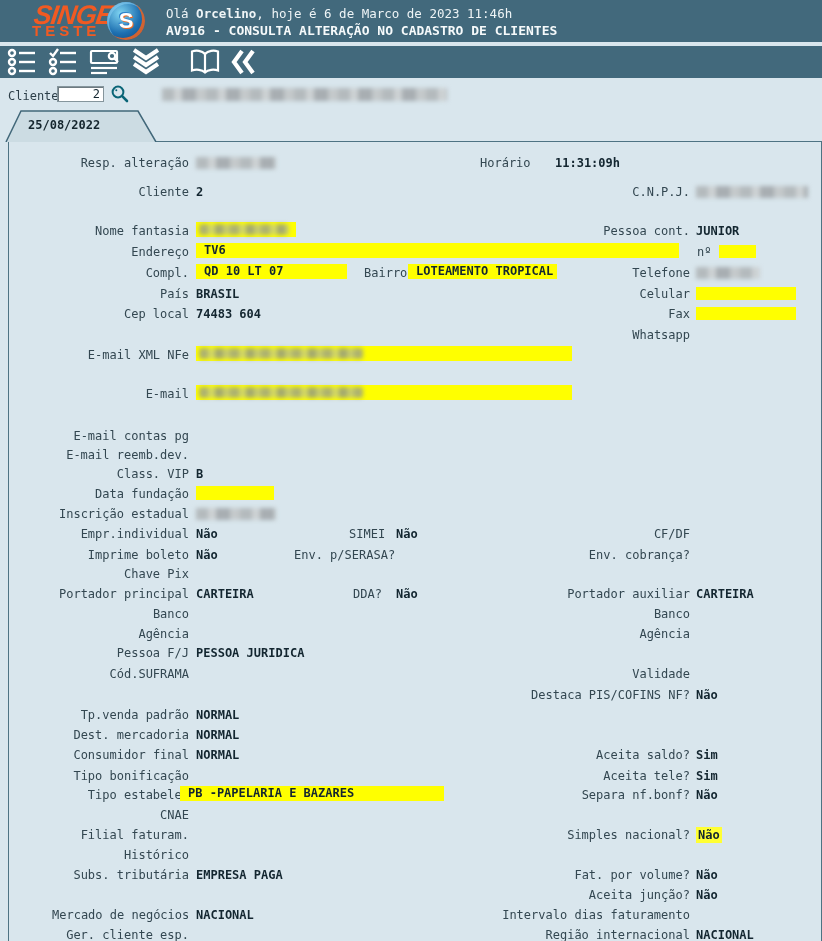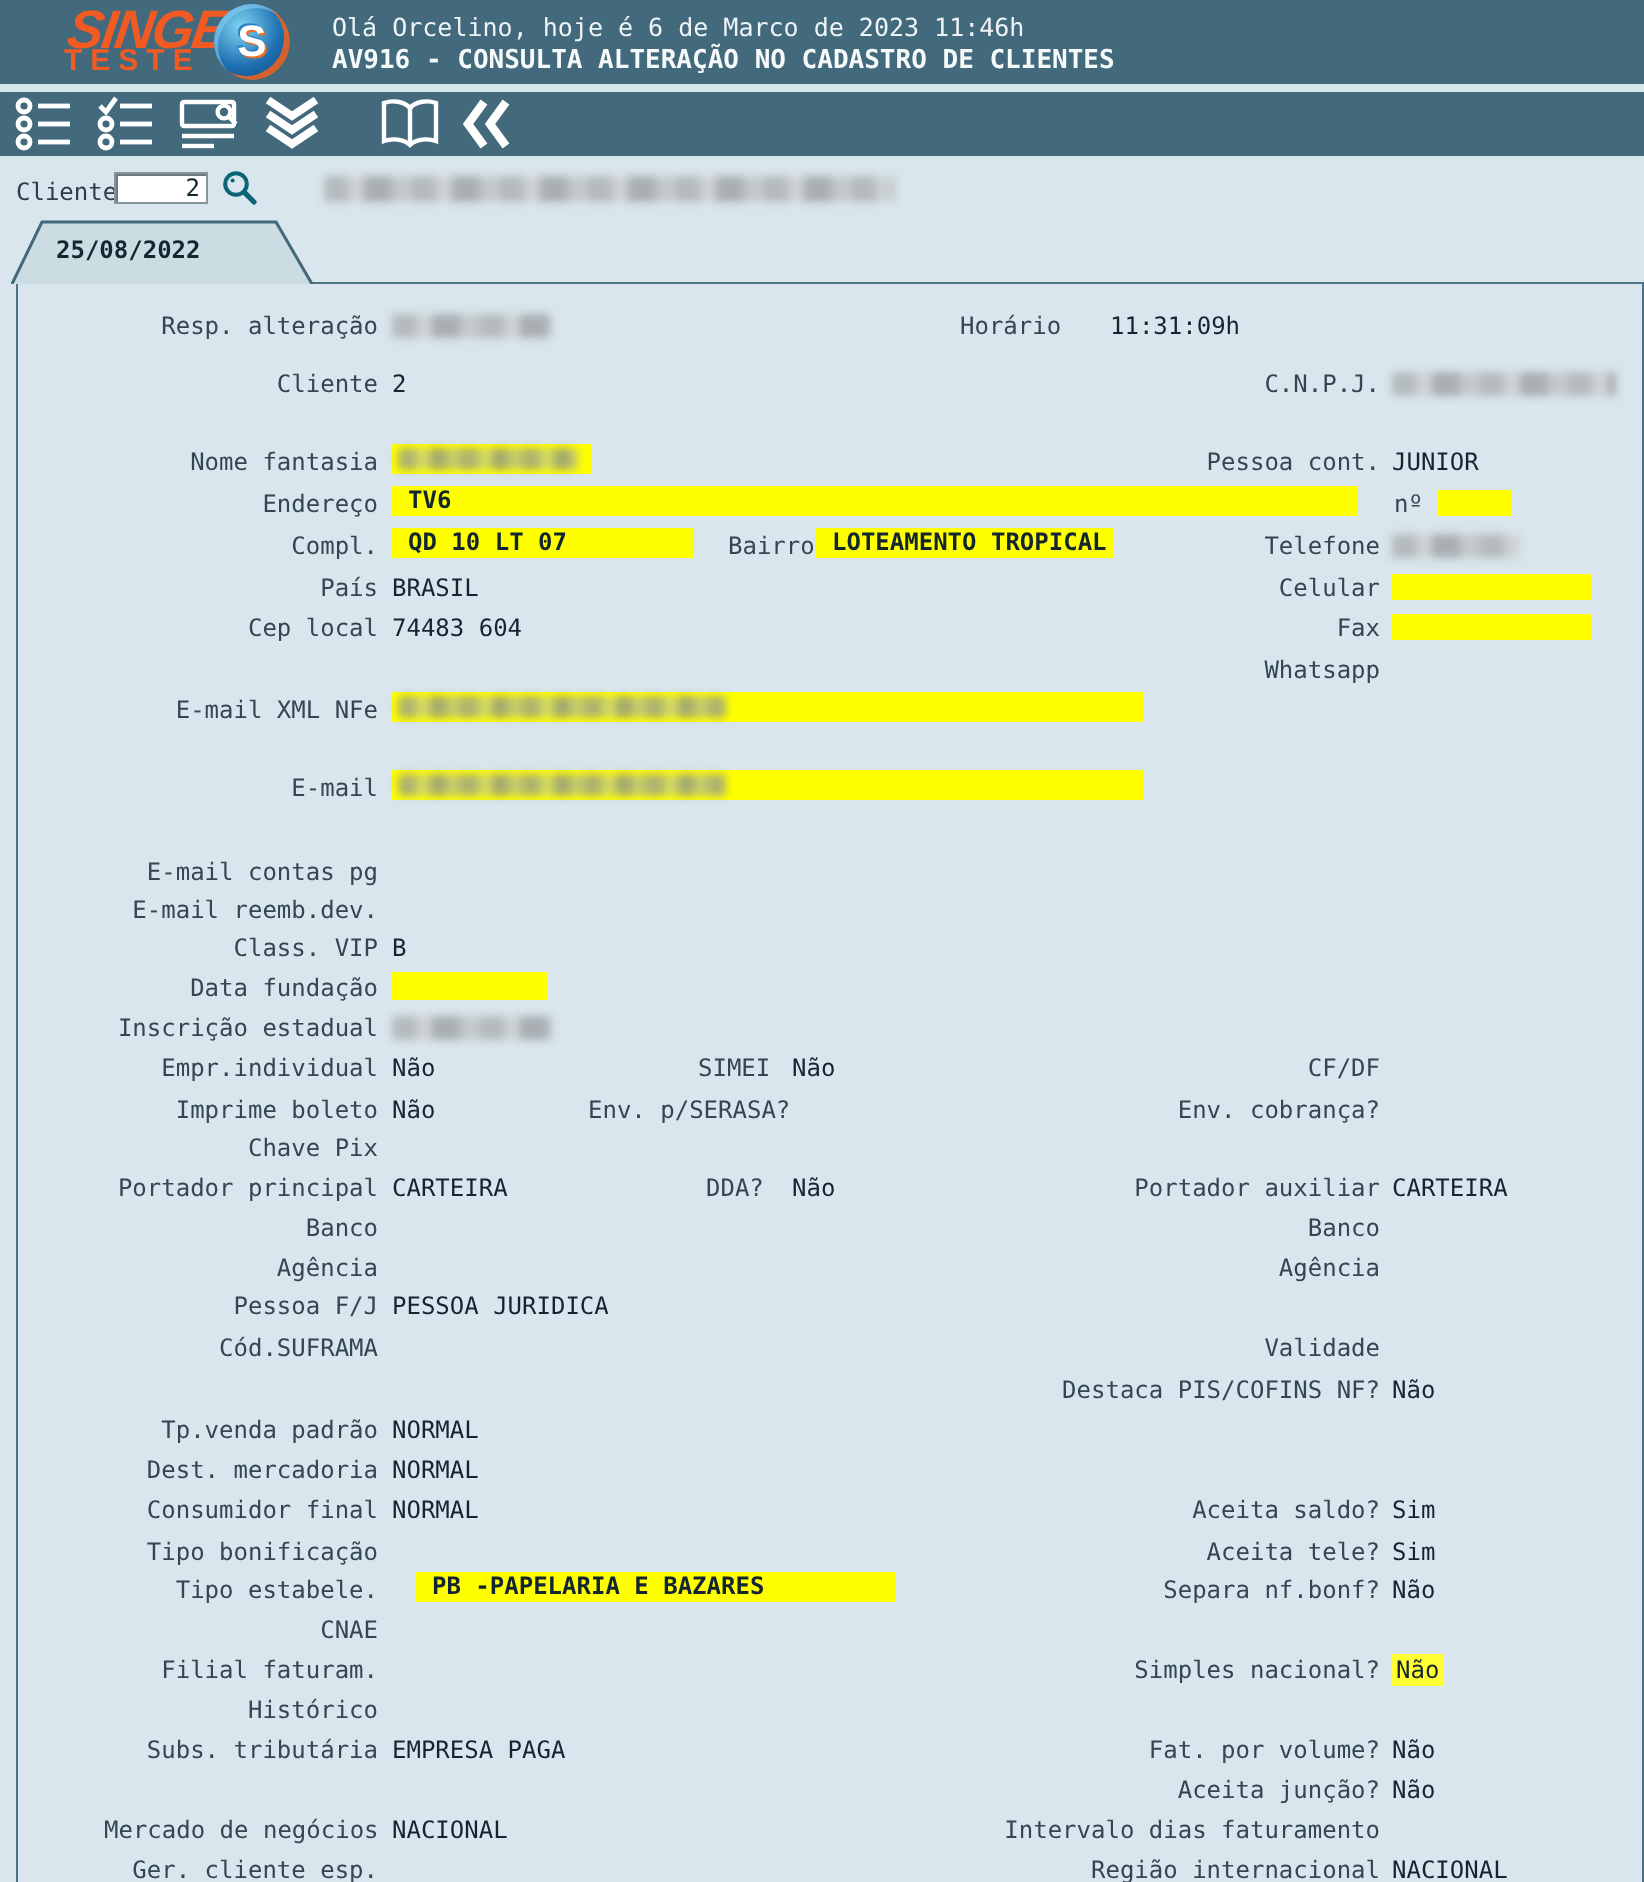--- a/index.html
+++ b/index.html
@@ -14,42 +14,42 @@
          transform:skewX(-8deg);}
   .logo2{position:absolute;left:32px;top:22px;font-family:"Liberation Sans",sans-serif;
          font-weight:bold;font-size:15px;letter-spacing:4px;color:#f15a22;}
   .badge{position:absolute;left:107px;top:2px;width:38px;height:38px;border-radius:50%;
          background:radial-gradient(circle at 35% 30%,#7fd4f2,#1d6fb0 55%,#0b3e74);
          box-shadow:inset -3px -2px 0 rgba(242,100,30,.85),inset 2px 2px 0 rgba(140,210,245,.55);
          display:flex;align-items:center;justify-content:center;}
   .badge span{font-family:"Liberation Sans",sans-serif;font-weight:bold;font-size:22px;color:#fff;
          text-shadow:1px 1px 0 #f26b21,-1px -1px 0 #2a7fc9;}
   .greet{position:absolute;left:166px;top:6px;font-size:12.5px;color:#eef4f6;}
-  .greet b{font-weight:normal;}
+  .greet b{font-weight:bold;}
   .htitle{position:absolute;left:166px;top:23px;font-size:13px;font-weight:bold;color:#f6fafb;}
   .tbicon{width:32px;height:30px;display:block;}
   .tbicon svg{display:block;}
   .tbtn{cursor:pointer;}
   
   .clab{position:absolute;font-size:12px;color:#2c3e48;}
   .cinput{position:absolute;left:57px;top:86px;width:47px;height:16px;border:1px solid #85959c;
           box-shadow:inset 1px 1px 0 #6d7a80;background:#fff;font:12px "DejaVu Sans Mono",monospace;
           text-align:right;padding:0 3px;box-sizing:border-box;color:#132630;}
   
   .tabwrap{position:absolute;left:3px;top:110px;width:158px;height:32px;z-index:3;}
   .tablabel{position:absolute;left:28px;top:118px;width:104px;font-size:12px;
             font-weight:bold;color:#15262e;z-index:4;}
   .panel{position:absolute;left:8px;top:141px;width:812px;height:800px;border:1px solid #4e7383;
          border-bottom:0;z-index:1;}
   
   .line{position:absolute;left:0;width:822px;height:16px;line-height:16px;font-size:12px;z-index:2;margin-left:44px;}
   .lab{position:absolute;color:#334751;white-space:pre;}
   .lab.L{left:8px;width:137px;text-align:right;}
   .lab.R{left:412px;width:234px;text-align:right;}
-  .val{position:absolute;left:152px;font-weight:normal;color:#132630;white-space:pre;text-align:right;}
+  .val{position:absolute;left:152px;font-weight:bold;color:#132630;white-space:pre;text-align:right;}
   .val.R{left:652px;}
   .val.hl{background:#ffff33;padding:0 2px;}
   .ybar{position:absolute;top:-1px;height:15px;line-height:15px;background:#ffff00;
         font-weight:bold;color:#132630;padding-left:8px;box-sizing:border-box;white-space:pre;}
   .ybox{position:absolute;background:#ffff00;height:13px;top:1px;}
   .redact{position:absolute;top:2px;height:12px;border-radius:1px;filter:blur(2px);
           background:repeating-linear-gradient(90deg,#b4babd 0 12px,#cdd2d4 12px 20px,#a8aeb2 20px 34px,#c4c9cb 34px 44px);}
   .smudge{position:absolute;top:2px;height:11px;border-radius:2px;filter:blur(2.2px);opacity:.8;
           background:repeating-linear-gradient(90deg,#9aa08a 0 9px,#c9cf7a 9px 16px,#8f9688 16px 24px,#b9bf86 24px 31px);}
 </style>
@@ -297,21 +297,21 @@
   </div>
 
   <div class="line" style="top:768px">
     <span class="lab L">Tipo bonificação</span>
     <span class="lab R">Aceita tele?</span>
     <span class="val R">Sim</span>
   </div>
 
   <div class="line" style="top:787px">
     <span class="lab L">Tipo estabele.</span>
-    <div class="ybar" style="left:164px;width:240px"><span>PB -PAPELARIA E BAZARES</span></div>
+    <div class="ybar" style="left:136px;width:264px"><span>PB -PAPELARIA E BAZARES</span></div>
     <span class="lab R">Separa nf.bonf?</span>
     <span class="val R">Não</span>
   </div>
 
   <div class="line" style="top:807px">
     <span class="lab L">CNAE</span>
   </div>
 
   <div class="line" style="top:827px">
     <span class="lab L">Filial faturam.</span>

